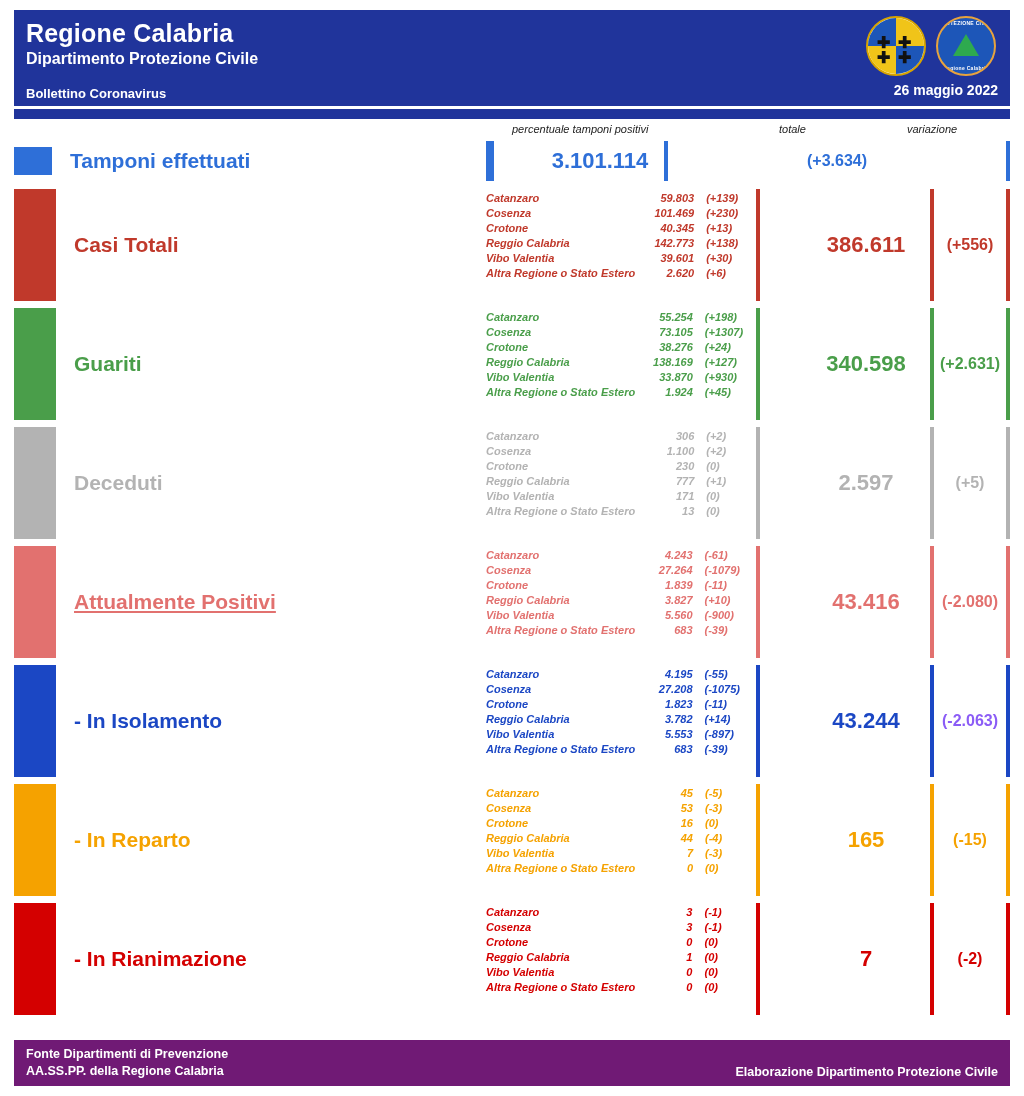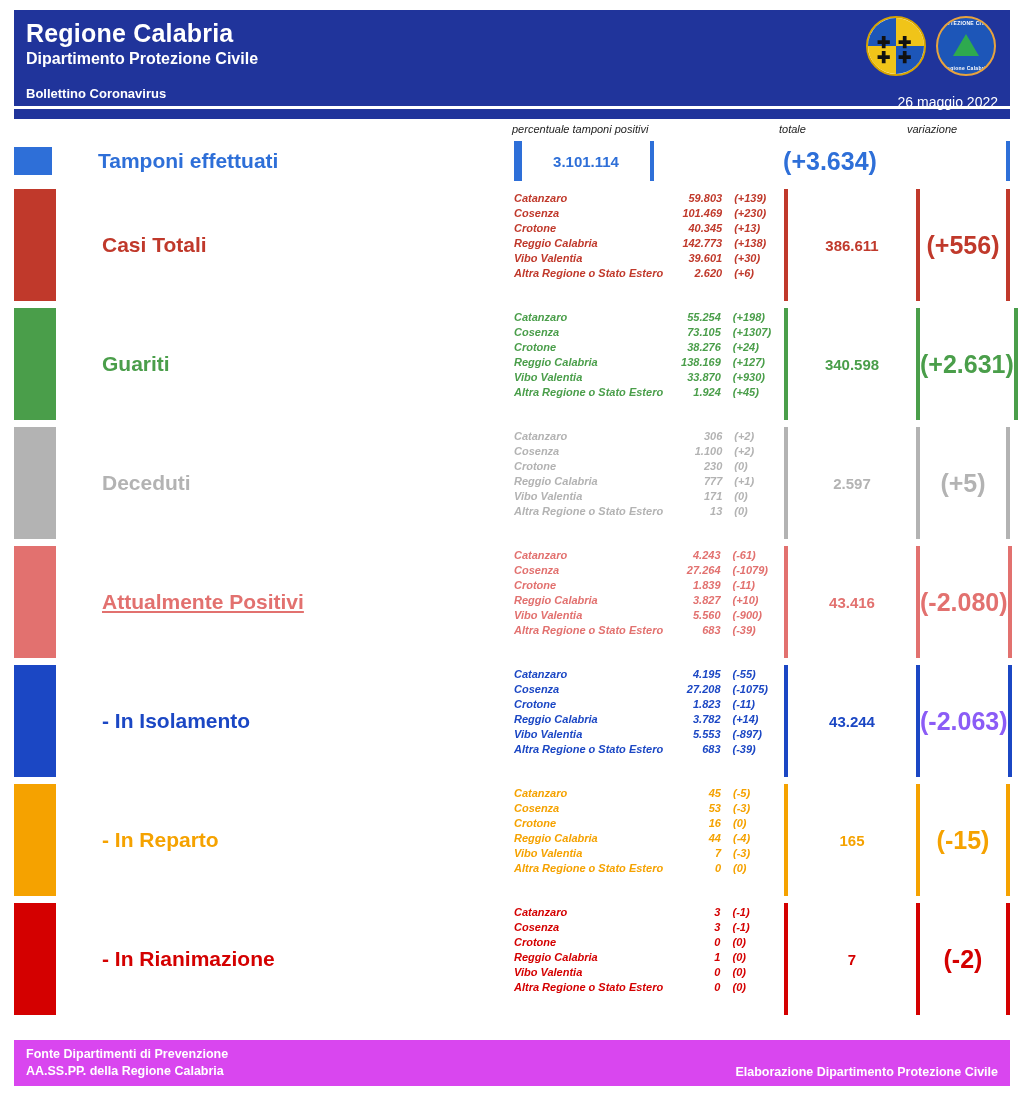--- a/index.html
+++ b/index.html
@@ -125,23 +125,23 @@
     position: relative;
     color: #fff;
     font-size: 13px;
     font-weight: bold;
     padding: 4px 12px;
     box-sizing: border-box;
   }
   .subbar .right {
     position: absolute;
     right: 12px;
-    top: 12px;
+    top: 0;
     font-size: 14px;
-    font-weight: normal;
+    font-weight: bold;
   }
   .thinbar {
     background: #20349b;
     height: 10px;
     margin-top: 3px;
   }
 
   
   .colheads {
     position: relative;
@@ -168,21 +168,20 @@
     flex: 0 0 42px;
   }
   .label {
     flex: 0 0 430px;
     display: flex;
     align-items: center;
     padding-left: 18px;
     box-sizing: border-box;
     font-size: 21px;
     font-weight: bold;
-    margin-left: 28px;
   }
   .detail {
     flex: 0 0 270px;
     padding: 2px 0 2px 0;
     box-sizing: border-box;
   }
   .detail table {
     border-collapse: collapse;
     width: 100%;
     font-size: 11px;
@@ -195,48 +194,49 @@
   .detail td.var  { width: 60px; text-align: left; }
   .vline {
     width: 4px;
     flex: 0 0 4px;
   }
   .totale {
     flex: 0 0 128px;
     display: flex;
     align-items: center;
     justify-content: center;
-    font-size: 15px;
-    font-weight: bold;
+    font-size: 22px;
+    font-weight: bold;
+    padding-left: 42px;
   }
   .variazione {
     flex: 1 1 auto;
     display: flex;
     align-items: center;
     justify-content: center;
-    font-size: 25px;
+    font-size: 16px;
     font-weight: bold;
   }
 
   
   .row-tamponi { height: 40px; margin-bottom: 8px; }
   .row-tamponi .swatch { width: 38px; flex: 0 0 38px; height: 28px; align-self:center; }
   .row-tamponi .label { flex: 0 0 434px; font-size: 21px; color: #2e6fd8; }
   .row-tamponi .perc {
     flex: 0 0 270px;
     display: flex; align-items: center; justify-content: center;
     font-size: 22px; font-weight: bold; color: #2e6fd8;
   }
   .row-tamponi .totale, .row-tamponi .variazione { color: #2e6fd8; }
 
   .big { height: 112px; }
 
   
   .footer {
-    background: #d946ef;
+    background: #701a75;
     height: 46px;
     position: absolute;
     left: 14px;
     right: 14px;
     bottom: 10px;
     color: #fff;
     font-size: 12.5px;
     font-weight: bold;
     padding: 6px 12px;
     box-sizing: border-box;

